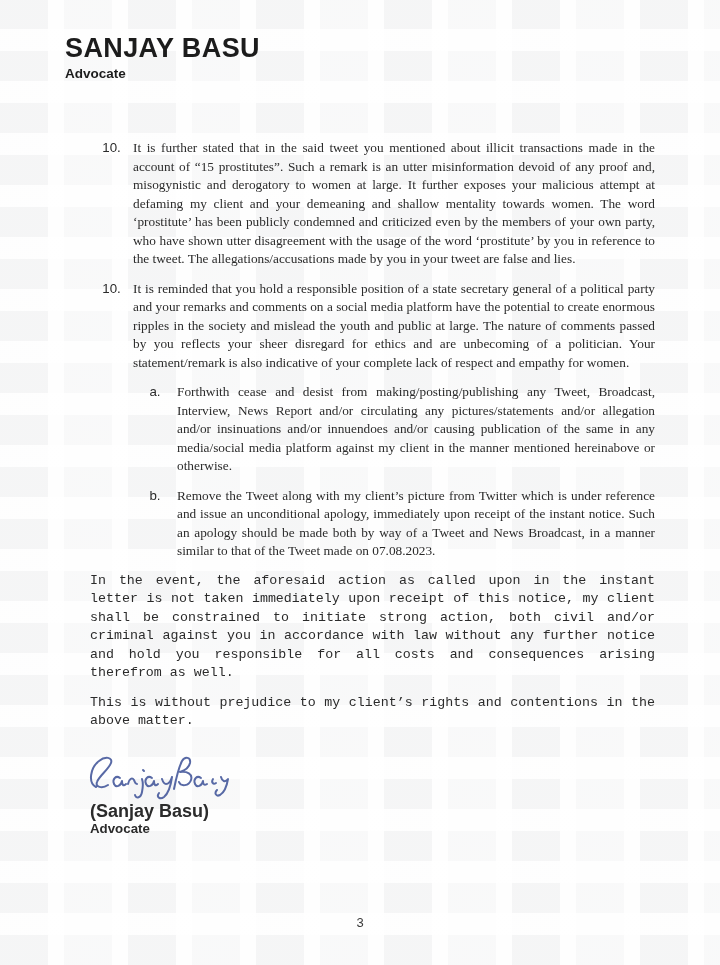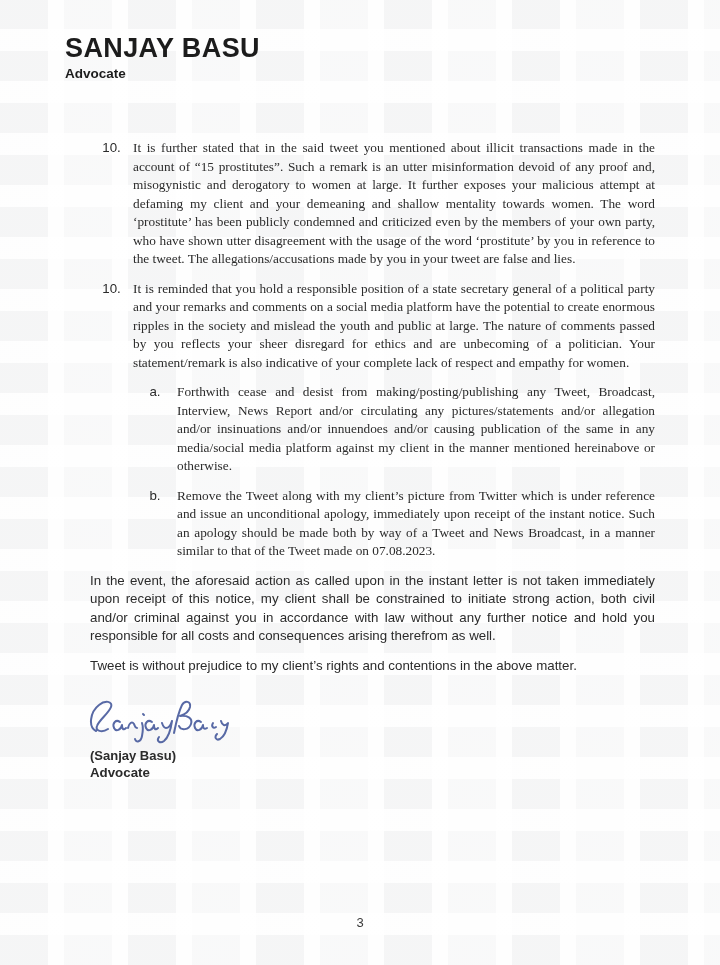--- a/index.html
+++ b/index.html
@@ -67,31 +67,32 @@
   }
   .para.sub{
     margin-left:43px;
   }
   .para.sub .num{
     flex:0 0 44px;
   }
   .close-para{
     margin:0 0 11px 0;
     text-align:justify;
+    font-family:Liberation Mono, monospace;
   }
   .sig-block{
     margin-top:20px;
   }
   .sig-svg{
     display:block;
     margin-left:-4px;
   }
   .sig-name{
     font-weight:bold;
-    font-size:13px;
+    font-size:18px;
     line-height:17px;
     margin-top:2px;
   }
   .sig-title{
     font-weight:bold;
     font-size:13.3px;
     line-height:17px;
   }
   .page-number{
     position:absolute;
@@ -130,21 +131,21 @@
       <div class="num">a.</div>
       <div class="txt">Forthwith cease and desist from making/posting/publishing any Tweet, Broadcast, Interview, News Report and/or circulating any pictures/statements and/or allegation and/or insinuations and/or innuendoes and/or causing publication of the same in any media/social media platform against my client in the manner mentioned hereinabove or otherwise.</div>
     </div>
 
     <div class="para sub">
       <div class="num">b.</div>
       <div class="txt">Remove the Tweet along with my client’s picture from Twitter which is under reference and issue an unconditional apology, immediately upon receipt of the instant notice. Such an apology should be made both by way of a Tweet and News Broadcast, in a manner similar to that of the Tweet made on 07.08.2023.</div>
     </div>
 
     <p class="close-para">In the event, the aforesaid action as called upon in the instant letter is not taken immediately upon receipt of this notice, my client shall be constrained to initiate strong action, both civil and/or criminal against you in accordance with law without any further notice and hold you responsible for all costs and consequences arising therefrom as well.</p>
-    <p class="close-para">Tweet is without prejudice to my client’s rights and contentions in the above matter.</p>
+    <p class="close-para">This is without prejudice to my client’s rights and contentions in the above matter.</p>
 
     <div class="sig-block">
       <svg class="sig-svg" width="150" height="50" viewBox="0 0 150 50">
         <g fill="none" stroke="#4a5d9e" stroke-width="2" stroke-linecap="round" stroke-linejoin="round" opacity="0.92">
           <path d="M10,36 C2,32 4,17 13,10 C19,5 27,6 25,12 C23,18 13,25 11,31 C9,36 16,38 22,34"></path>
           <path d="M34,27 C30,24 26,28 28,33 C30,37 35,35 36,30 C36,33 37,36 40,33"></path>
           <path d="M42,33 C43,28 46,26 48,29 C49,31 49,33 51,33"></path>
           <path d="M56,28 C57,31 57,36 56,41 C55,47 50,48 49,44"></path>
           <path d="M57,19 l1,1"></path>
           <path d="M66,27 C62,24 58,28 60,33 C62,37 67,35 68,30 C68,33 69,36 72,33"></path>

